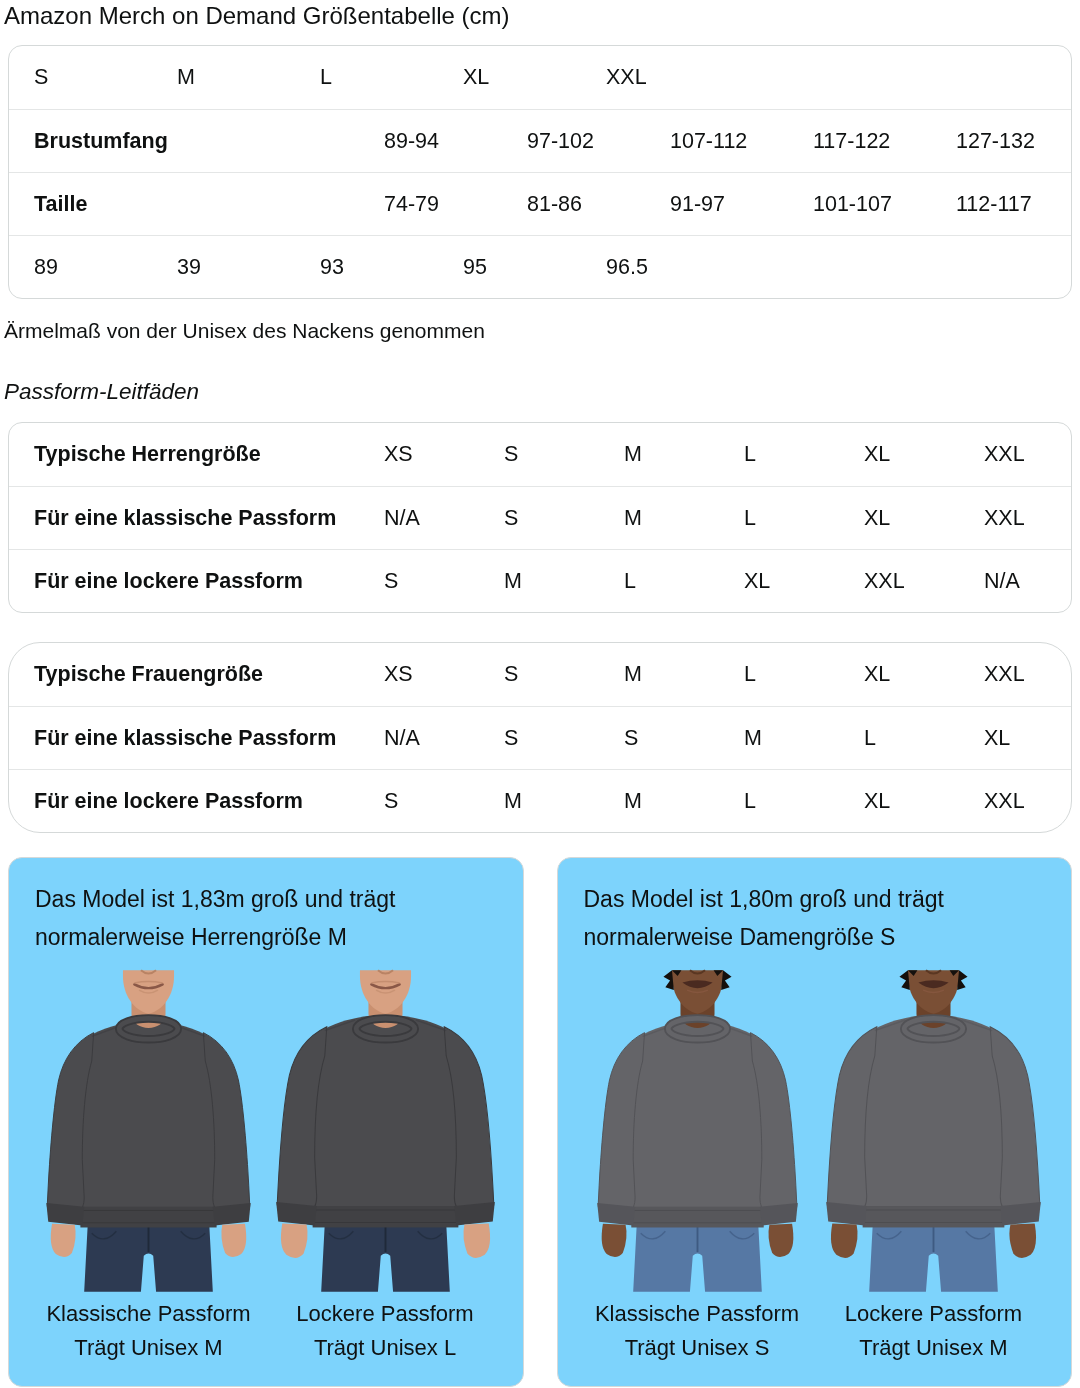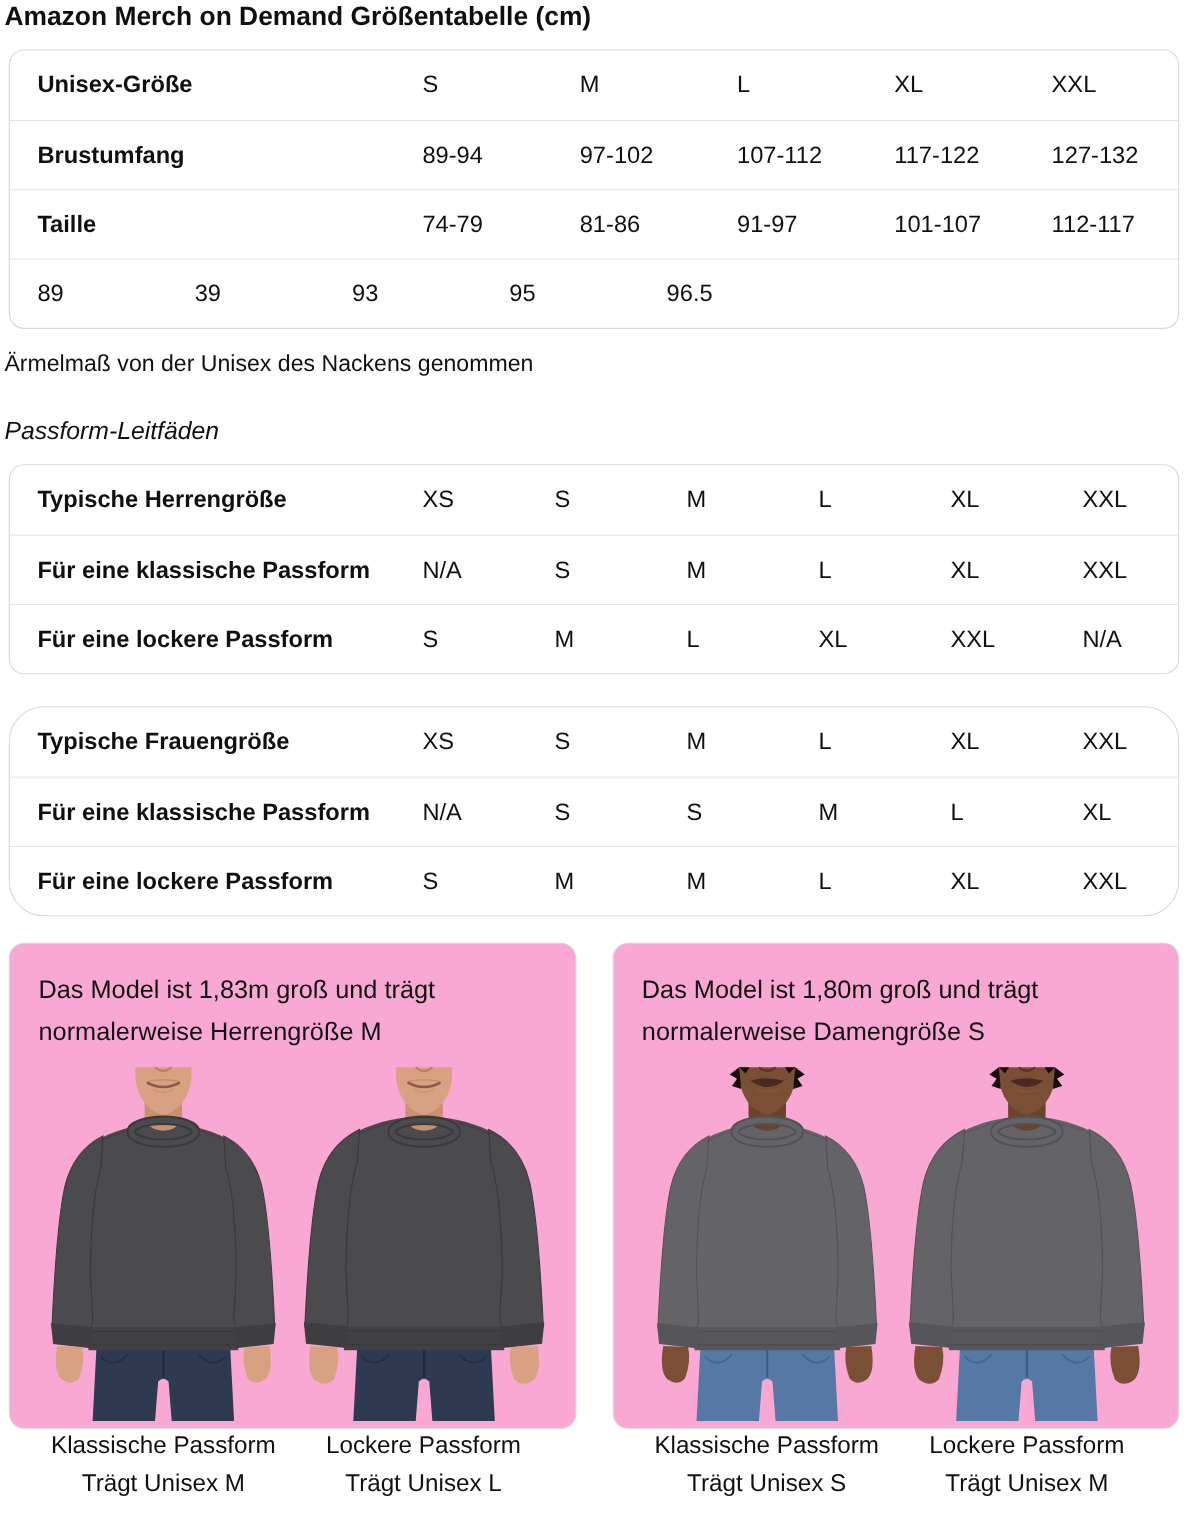--- a/index.html
+++ b/index.html
@@ -4,21 +4,21 @@
 <style>
   html,body{margin:0;padding:0;background:#fff;}
   body{
     width:1080px;height:1388px;
     font-family:"Liberation Sans", sans-serif;
     color:#0F1111;
     overflow:hidden;
     position:relative;
   }
   .page-title{
-    font-size:24px;font-weight:700;line-height:28px;
+    font-size:24px;font-weight:400;line-height:28px;
     margin:2px 0 0 4px;
   }
   .data-table{
     margin:15px 8px 0 8px;
     border:1.5px solid #D5D9D9;
     border-radius:14px;
     background:#fff;
   }
   .t-row{
     display:flex;align-items:center;
@@ -48,23 +48,23 @@
   .fit-table + .fit-table{margin-top:29px;border-radius:32px;}
   .cards{
     display:flex;gap:33px;
     margin:24px 8px 0 8px;
   }
   .card{
     flex:1 1 0;
     border:1.5px solid #D5D9D9;
     border-radius:14px;
     box-sizing:border-box;
-    height:442px;
+    height:530px;
     padding:22px 24px 16px 26px;
-    background:#f9a8d4;
+    background:#7dd3fc;
   }
   .card-desc{
     font-size:23px;line-height:38px;font-weight:400;
     margin:0 0 10px 0;
     max-width:450px;
   }
   .figures{
     display:flex;justify-content:space-between;
   }
   .figures figure{
@@ -162,21 +162,20 @@
       <ellipse cx="120" cy="62" rx="31" ry="11" fill="none" stroke="#525256" stroke-width="9"></ellipse>
       <ellipse cx="120" cy="62" rx="31" ry="11" fill="none" stroke="#646468" stroke-width="5"></ellipse>
     </g>
   </defs>
 </svg>
 
 <h1 class="page-title">Amazon Merch on Demand Größentabelle (cm)</h1>
 
 <div class="data-table size-table">
   <div class="t-row">
-    <span class="t-label">Unisex-Größe</span>
     <span class="t-cell">S</span>
     <span class="t-cell">M</span>
     <span class="t-cell">L</span>
     <span class="t-cell">XL</span>
     <span class="t-cell">XXL</span>
   </div>
   <div class="t-row">
     <span class="t-label">Brustumfang</span>
     <span class="t-cell">89-94</span>
     <span class="t-cell">97-102</span>

